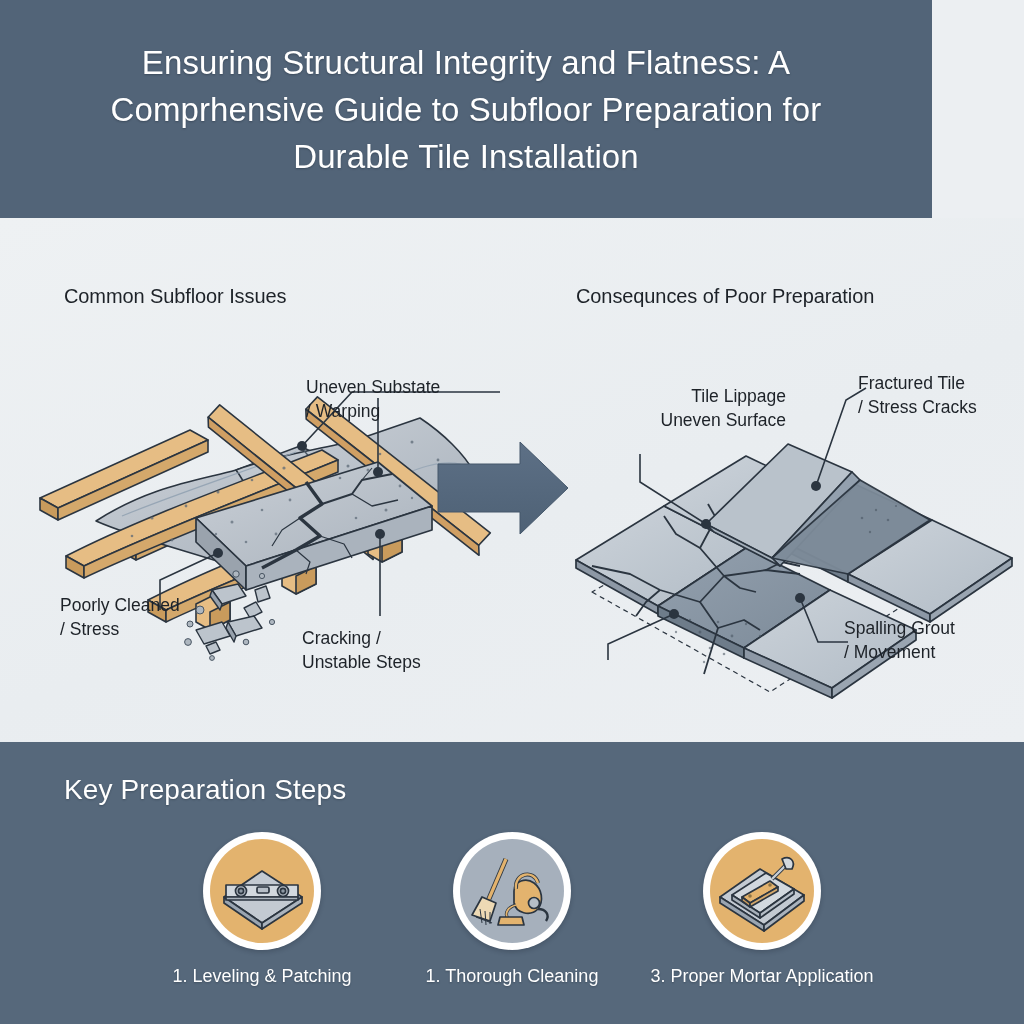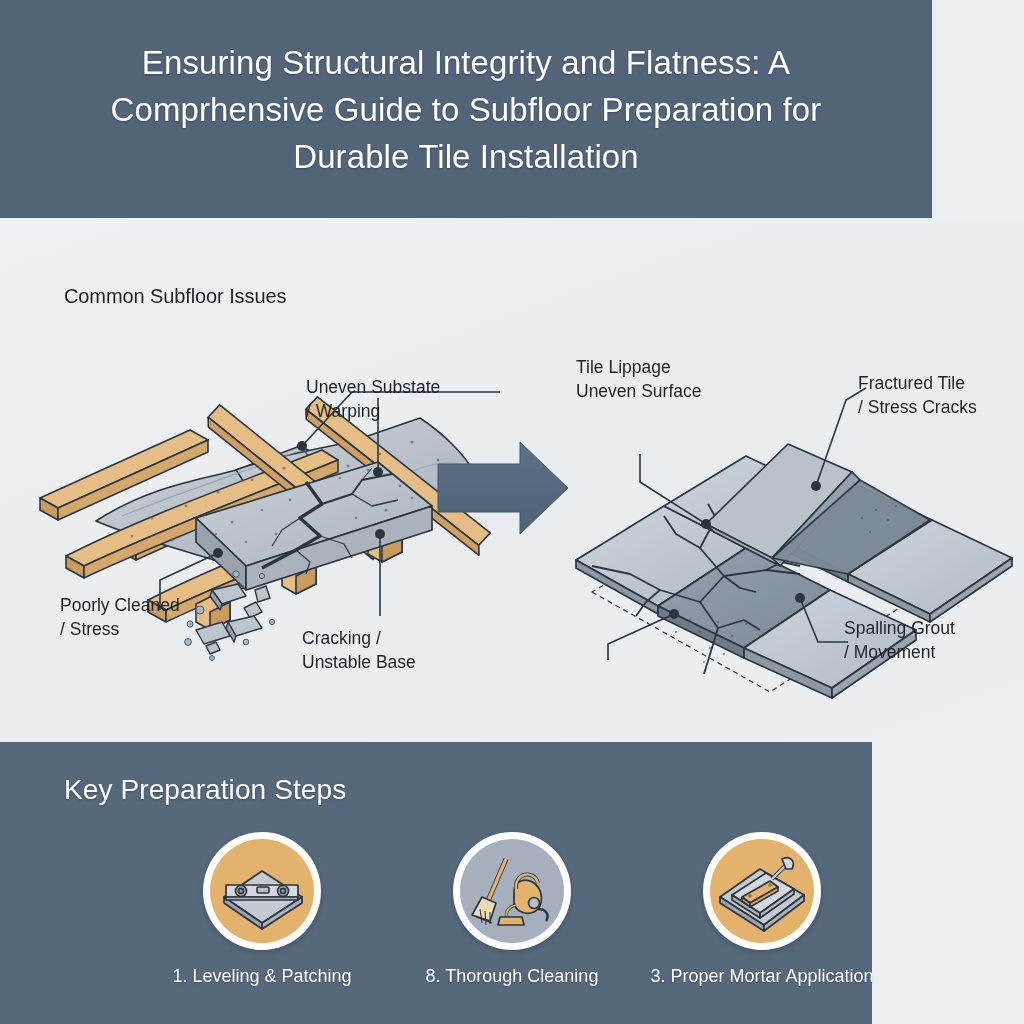--- a/index.html
+++ b/index.html
@@ -67,32 +67,32 @@
     font-size: 17.5px;
     line-height: 24px;
     font-weight: 400;
     white-space: pre-line;
   }
 
   
   #cl-uneven   { left: 306px; top: 157px; width: 210px; }
   #cl-debris   { left: 60px;  top: 375px; width: 200px; text-align: left; }
   #cl-cracking { left: 302px; top: 408px; width: 200px; }
-  #cl-lippage  { left: 576px; top: 137px; width: 210px; }
+  #cl-lippage  { left: 576px; top: 166px; width: 210px; text-align: right; }
   #cl-fracture { left: 858px; top: 153px; width: 190px; }
   #cl-hollow   { left: 548px; top: 422px; width: 220px; }
   #cl-spalling { left: 844px; top: 398px; width: 200px; }
 
   svg.art { position: absolute; left: 0; top: 0; overflow: visible; }
 
   
   .footer-band {
     position: absolute;
     left: 0; top: 742px;
-    width: 872px;
+    width: 1024px;
     height: 282px;
     background: #56687b;
   }
   .footer-title {
     position: absolute;
     left: 64px; top: 32px;
     color: #ffffff;
     font-size: 28px;
     font-weight: 400;
     letter-spacing: 0.1px;
@@ -145,20 +145,21 @@
 <div id="poster">
 
   <div class="header-band">
     <div class="header-title">Ensuring Structural Integrity and Flatness: A Comprhensive Guide to Subfloor Preparation for Durable Tile Installation</div>
   </div>
 
   <div class="body-section">
 
     <div class="panel-heading" id="heading-left">Common Subfloor Issues</div>
 
+    <div class="panel-heading" id="heading-right">Consequnces of Poor Preparation</div>
 
     <svg class="art" width="1024" height="524" viewBox="0 0 1024 524">
       <defs>
         <linearGradient id="gWoodTop" x1="0" y1="0" x2="0" y2="1">
           <stop offset="0%" stop-color="#efc храм98"></stop>
           <stop offset="100%" stop-color="#e6bd84"></stop>
         </linearGradient>
         <linearGradient id="gConcrete" x1="0" y1="0" x2="1" y2="1">
           <stop offset="0%" stop-color="#c9cfd6"></stop>
           <stop offset="100%" stop-color="#aab3bd"></stop>
@@ -409,21 +410,21 @@
         <circle cx="800" cy="380" r="5" fill="#2b3540"></circle>
         <path d="M800,380 L818,424 L848,424" fill="none" stroke="#2b3540" stroke-width="1.6"></path>
       </g>
     </svg>
 
     <div class="callout" id="cl-uneven">Uneven Substate
 / Warping</div>
     <div class="callout" id="cl-debris">Poorly Cleaned
 / Stress</div>
     <div class="callout" id="cl-cracking">Cracking /
-Unstable Base</div>
+Unstable Steps</div>
 
     <div class="callout" id="cl-lippage">Tile Lippage
 Uneven Surface</div>
     <div class="callout" id="cl-fracture">Fractured Tile
 / Stress Cracks</div>
     <div class="callout" id="cl-spalling">Spalling Grout
 / Movement</div>
   </div>
 
   <div class="footer-band">
@@ -477,21 +478,21 @@
                 <circle cx="74" cy="64" r="5.5" fill="#b6bec7"></circle>
 
                 <path d="M56,66 C48,68 44,74 48,80" fill="none" stroke="#2b3540" stroke-width="3.2"></path>
                 <path d="M56,66 C48,68 44,74 48,80" fill="none" stroke="#e3b36e" stroke-width="1.8"></path>
                 <path d="M40,78 L62,78 L64,86 L38,86 Z" fill="#e3b36e"></path>
                 <path d="M78,70 C86,70 90,76 86,82" fill="none" stroke="#2b3540" stroke-width="2.4"></path>
               </g>
             </svg>
           </div>
         </div>
-        <div class="step-label">8. Thorough Cleaning</div>
+        <div class="step-label">1. Thorough Cleaning</div>
       </div>
 
       <div class="step">
         <div class="step-badge">
           <div class="step-disc" style="background:#e3b36e">
             <svg width="104" height="104" viewBox="0 0 104 104">
               <g stroke="#2b3540" stroke-width="1.7" stroke-linejoin="round">
 
                 <path d="M10,58 L50,30 L94,56 L54,86 Z" fill="#c3cad2"></path>
                 <path d="M10,58 L54,86 L54,92 L10,64 Z" fill="#9aa5b1"></path>

